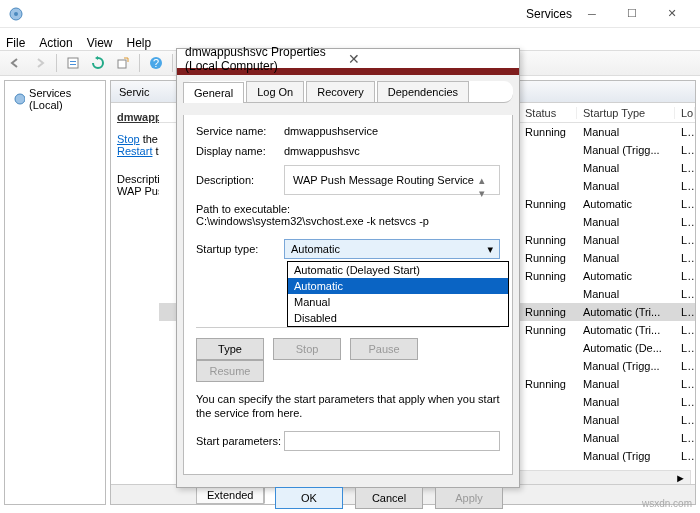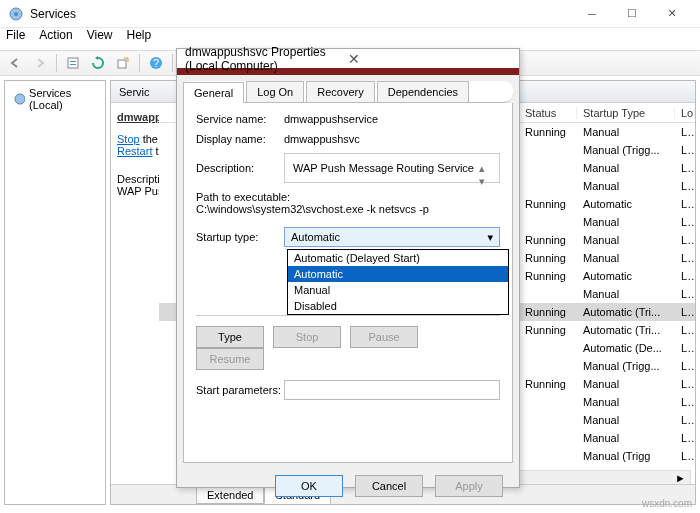--- a/index.html
+++ b/index.html
@@ -1,21 +1,21 @@
 <!DOCTYPE html>
 <html><head>
   <meta charset="utf-8">
   <style>
     * { box-sizing: border-box; margin: 0; padding: 0; font-family: 'Segoe UI', Tahoma, sans-serif; font-size: 11px; }
     body { background: #fff; width: 700px; height: 513px; overflow: hidden; position: relative; }
     .titlebar { height: 28px; background: #fff; display: flex; align-items: center; padding: 0 8px; border-bottom: 1px solid #e8e8e8; }
     .titlebar .icon { width: 16px; height: 16px; margin-right: 6px; }
-    .titlebar .title { flex: 1; font-size: 12px; }
+    .titlebar .title { flex: 1; font-size: 12px; text-align: right; }
     .winbtn { width: 40px; height: 28px; display: flex; align-items: center; justify-content: center; color: #555; }
-    .menubar { height: 22px; display: flex; align-items: flex-start; padding: 0 6px; gap: 14px; }
+    .menubar { height: 22px; display: flex; align-items: flex-end; padding: 0 6px; gap: 14px; }
     .menubar span { font-size: 12px; }
     .toolbar { height: 26px; border-top: 1px solid #ddd; border-bottom: 1px solid #ddd; background: linear-gradient(#fafafa,#f0f0f0); display: flex; align-items: center; padding: 0 4px; gap: 3px; }
     .tbtn { width: 22px; height: 22px; border: 1px solid transparent; display: flex; align-items: center; justify-content: center; }
     .tsep { width: 1px; height: 18px; background: #ccc; margin: 0 2px; }
     .body { display: flex; height: calc(513px - 28px - 22px - 26px - 4px); }
     .left { width: 118px; border: 1px solid #bcbcbc; margin: 4px 2px 4px 4px; background: #fff; padding: 4px; }
     .left-item { display: flex; align-items: center; gap: 4px; padding: 2px 4px; }
     .right { flex: 1; border: 1px solid #bcbcbc; margin: 4px 4px 4px 2px; background: #fff; position: relative; }
     .detail-header { background: linear-gradient(#f7f8fa,#e4e9f0); height: 22px; border-bottom: 1px solid #d0d0d0; padding-left: 8px; display: flex; align-items: center; }
     .detail { display: flex; height: calc(100% - 22px - 20px); }
@@ -30,21 +30,21 @@
     .tr.sel { background: #d9d9d9; }
     .td { padding: 0 6px; overflow: hidden; white-space: nowrap; text-overflow: ellipsis; }
     .tabs-bottom { position: absolute; bottom: 0; left: 0; right: 0; height: 20px; display: flex; align-items: center; padding-left: 85px; background: #f0f0f0; border-top: 1px solid #ccc; }
     .btab { padding: 2px 10px; background: #fafafa; border: 1px solid #bbb; font-size: 11px; }
     .btab.active { background: #fff; border-bottom: 1px solid #fff; }
     .watermark { position: absolute; bottom: 4px; right: 8px; font-size: 10px; color: #aaa; }
     
     .dialog { position: absolute; left: 176px; top: 48px; width: 344px; height: 440px; background: #f0f0f0; border: 1px solid #aaa; box-shadow: 2px 2px 6px rgba(0,0,0,0.2); }
     .dlg-title { height: 26px; background: #fff; display: flex; align-items: center; padding: 0 8px; border-bottom: 7px solid #7f1d1d; }
     .dlg-title span { flex: 1; font-size: 12px; }
-    .dlg-tabs { display: flex; background: #fff; margin: 6px 6px 0 6px; border-bottom: 1px solid #bbb; border-radius: 9px; }
+    .dlg-tabs { display: flex; background: #fff; margin: 6px 6px 12px 6px; border-bottom: 1px solid #bbb; border-radius: 9px; }
     .dlg-tab { padding: 4px 10px; font-size: 11px; background: #f4f4f4; border: 1px solid #bbb; border-bottom: none; margin-right: 2px; }
     .dlg-tab.active { background: #fff; position: relative; top: 1px; }
     .dlg-body { background: #fff; margin: 0 6px 6px 6px; border: 1px solid #bbb; border-top: none; padding: 10px 12px; height: 360px; position: relative; }
     .row { display: flex; align-items: center; margin-bottom: 8px; }
     .lbl { width: 88px; font-size: 11px; }
     .val { font-size: 11px; }
     .textarea-box { flex: 1; border: 1px solid #ccc; height: 30px; padding: 8px; display: flex; justify-content: space-between; }
     .scrollbtns { width: 12px; display: flex; flex-direction: column; justify-content: space-between; color: #777; font-size: 8px; }
     .combo { flex: 1; border: 1px solid #7aa7d8; background: #e5f1fb; height: 20px; display: flex; align-items: center; padding: 0 6px; justify-content: space-between; position: relative; }
     .dropdown { position: absolute; left: 103px; top: 146px; width: 222px; border: 1px solid #000; background: #fff; z-index: 5; }
@@ -350,20 +350,21 @@
       <div class="dd-item">Disabled</div>
     </div>
 
     <div class="hr" style="margin-top:68px"></div>
     <div style="margin-bottom:10px">
       <div class="btn">Type</div>
       <div class="btn dis">Stop</div>
       <div class="btn dis">Pause</div>
       <div class="btn dis">Resume</div>
     </div>
+    <div style="margin-bottom:10px; line-height:1.3">You can specify the start parameters that apply when you start the service from here.</div>
     <div class="row">
       <div class="lbl">Start parameters:</div>
       <div class="input-box"></div>
     </div>
   </div>
   <div class="dlg-buttons">
     <div class="btn" style="background:#e5f1fb;border-color:#3a8cd8">OK</div>
     <div class="btn">Cancel</div>
     <div class="btn dis">Apply</div>
   </div>

